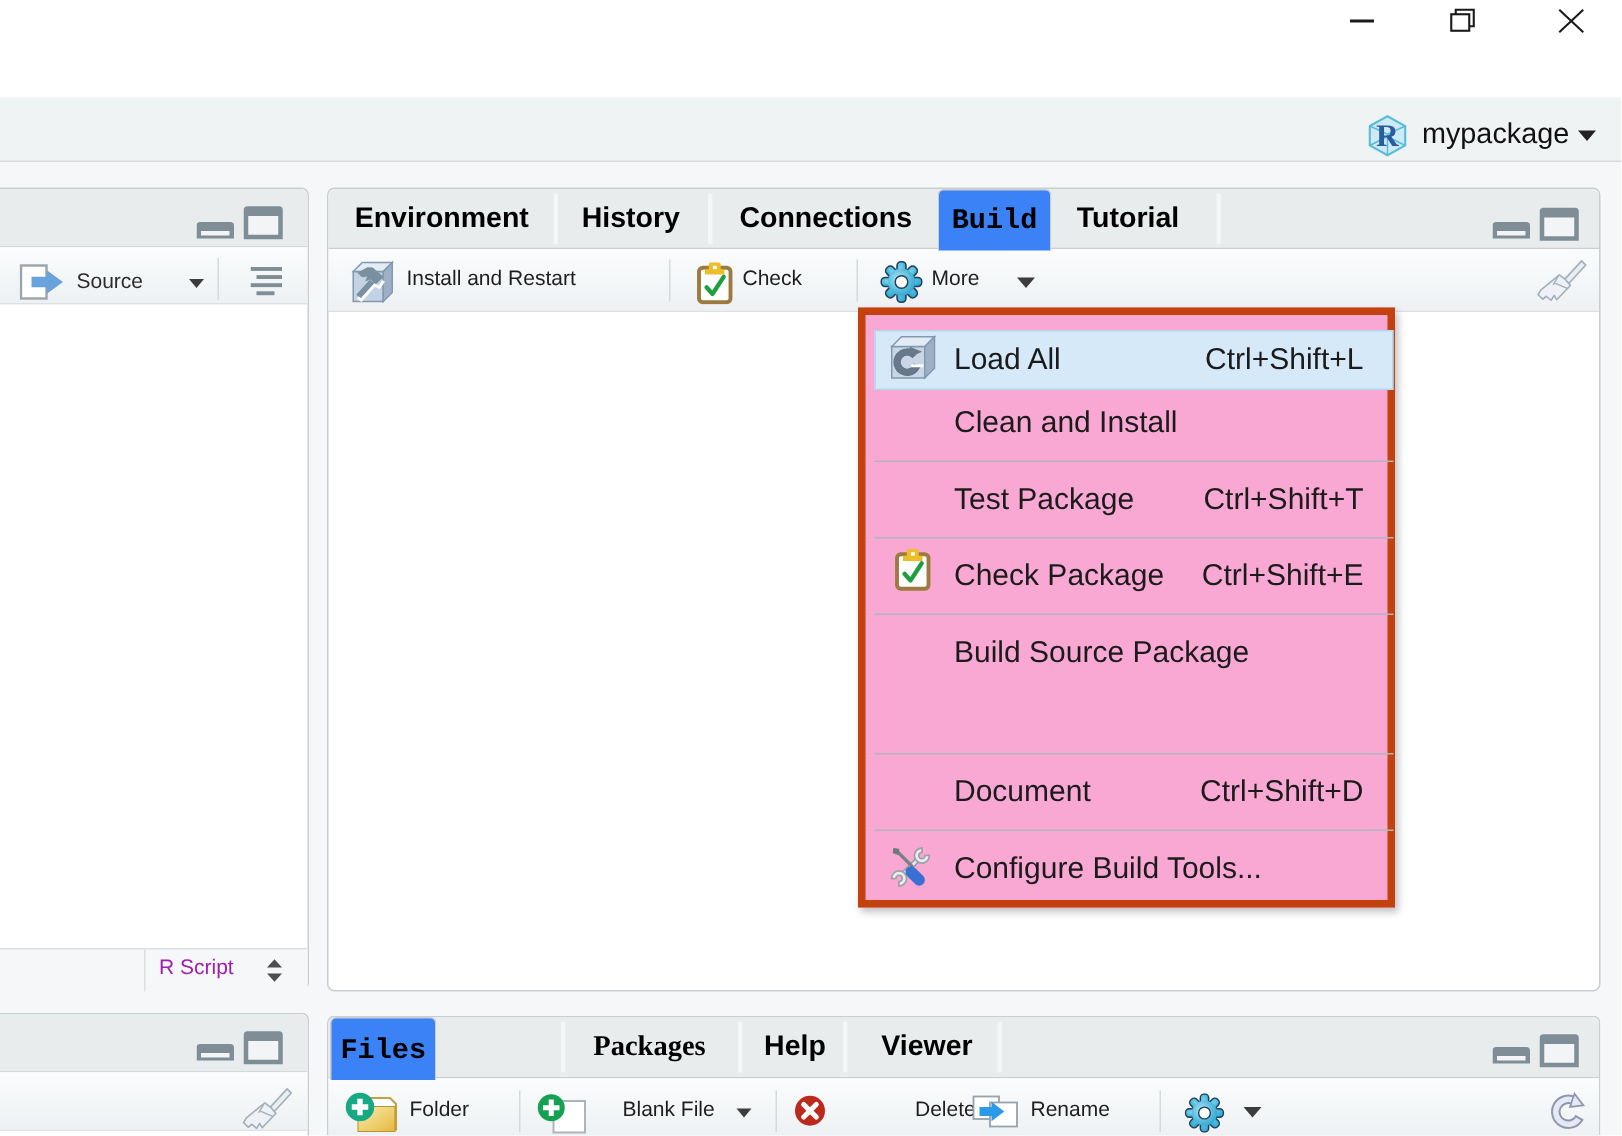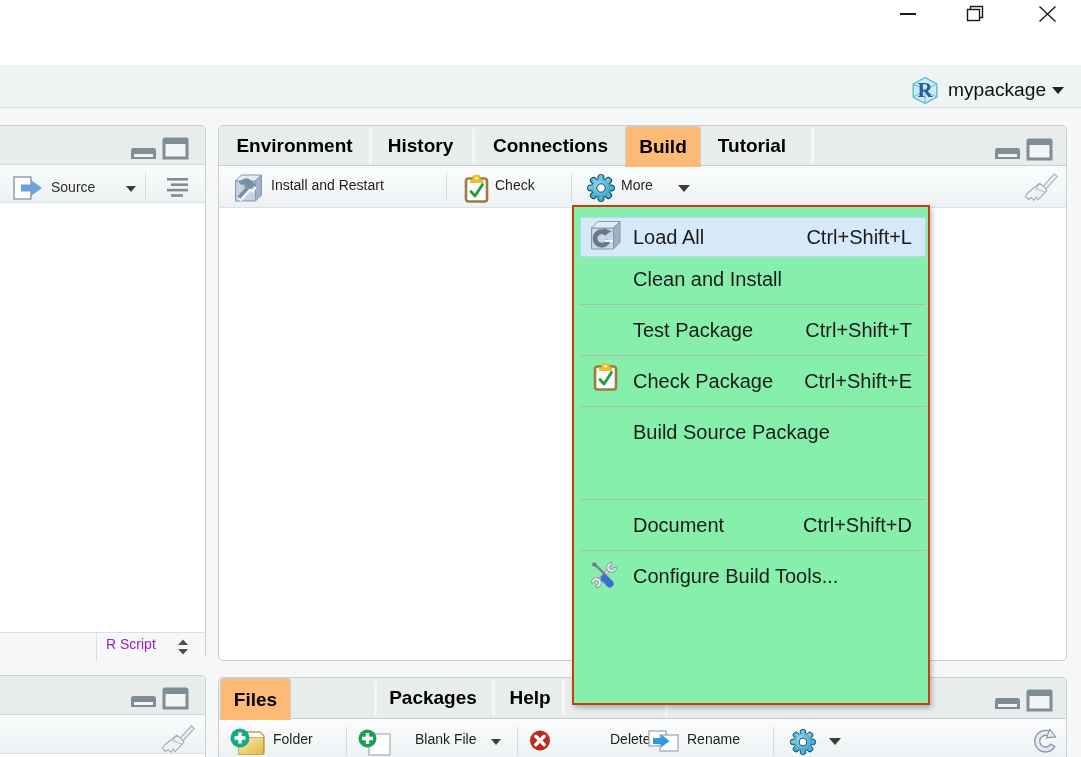--- a/index.html
+++ b/index.html
@@ -10,29 +10,29 @@
   
   #strip { left:0; top:65px; width:1081px; height:43px; background:#f0f3f4; border-bottom:1px solid #d7dbdd; }
   #pagebg { left:0; top:108px; width:1081px; height:649px; background:#f5f7f8; }
   .panel { background:#ffffff; border:1px solid #c9ced1; }
   .titlebar { background:#e9eced; border-bottom:1px solid #d4d8da; }
   .toolbar { background:linear-gradient(#fafcfd,#eef1f3); border-bottom:1px solid #dde1e3; }
   .tabstrip { background:#e9eced; }
   .tab { position:absolute; top:0; height:40px; font-weight:bold; color:#000;
          display:flex; align-items:center; justify-content:center; font-size:19px; }
   .tabdiv { position:absolute; top:3px; height:34px; width:3px; background:#f4f6f7; }
-  .activetab { background:#fdba74; border:1px solid #c9ced1; border-bottom:none;
-               border-radius:4px 4px 0 0; }
+  .activetab { background:#3b82f6; border:1px solid #c9ced1; border-bottom:none;
+               border-radius:4px 4px 0 0;font-family:Liberation Mono, monospace; }
   .tlabel { color:#1e1e1e; font-size:14px; }
   .vsep { position:absolute; width:1px; background:#d5dadd; }
   .caret { position:absolute; width:0; height:0; border-left:6px solid transparent;
            border-right:6px solid transparent; border-top:7px solid #3c3c3c; }
   
-  #menu { left:572px; top:205px; width:358px; height:500px; background:#86efac;
-          border:2px solid #c2410c; box-shadow:2px 3px 5px rgba(0,0,0,0.25); z-index:50; }
+  #menu { left:572px; top:205px; width:358px; height:400px; background:#f9a8d4;
+          border:5px solid #c2410c; box-shadow:2px 3px 5px rgba(0,0,0,0.25); z-index:50; }
   .mitem { position:absolute; left:6px; width:346px; height:42px; }
   .mtext { position:absolute; left:59px; top:0; height:42px; line-height:42px;
            font-size:20px; color:#1b1b1b; white-space:nowrap; }
   .mshort { position:absolute; right:16px; top:0; height:42px; line-height:42px;
             font-size:20px; color:#1b1b1b; }
   .msep { position:absolute; left:6px; width:346px; height:1px; background:#b2b6b9; }
   .hl { background:#d6e9f9; border:1px solid #b5d6ef; }
 </style>
 </head>
 <body>
@@ -181,21 +181,21 @@
         <path d="M15.6 10.2 L19.5 13.2 L22.9 17.3 L13.8 26.8 L12.1 23.9 L10.1 27.3 L6.9 24.5 L4.5 26.5 L1.4 23.4 L3.3 20.2 Z"></path>
         <path d="M12.6 15.8 L21.2 19.4 M14.9 11.1 L11.4 16.9" stroke-width="0.9" fill="none"></path>
       </g>
     </svg>
   </div>
 
   <div class="abs panel" style="left:218px; top:677px; width:849px; height:80px; border-radius:5px 5px 0 0; border-bottom:none;">
     <div class="tabstrip abs" style="left:0; top:0; width:100%; height:41px; border-radius:5px 5px 0 0; border-bottom:1px solid #c9ced1;"></div>
     <div class="toolbar abs" style="left:0; top:41px; width:100%; height:39px; border-bottom:none;"></div>
     <div class="tab activetab" style="left:1px; width:71px; height:42px; z-index:3;">Files</div>
-    <div class="tab" style="left:155px; width:118px;">Packages</div>
+    <div class="tab" style="left:155px; width:118px;font-family:Liberation Serif, serif;">Packages</div>
     <div class="tab" style="left:276px; width:70px;">Help</div>
     <div class="tab" style="left:349px; width:100px;">Viewer</div>
     <div class="tabdiv" style="left:155px;"></div>
     <div class="tabdiv" style="left:273px;"></div>
     <div class="tabdiv" style="left:343px;"></div>
     <div class="tabdiv" style="left:446px;"></div>
 
     <svg class="abs" style="left:776px; top:20px;" width="25" height="12" viewBox="0 0 25 12">
       <path d="M2.5 0 L22.5 0 Q25 0 25 2.5 L25 11 L0 11 L0 2.5 Q0 0 2.5 0 Z" fill="#7f8d96" transform="translate(0,0)"></path>
       <rect x="3" y="6" width="19" height="3" fill="#f2f4f5"></rect>

